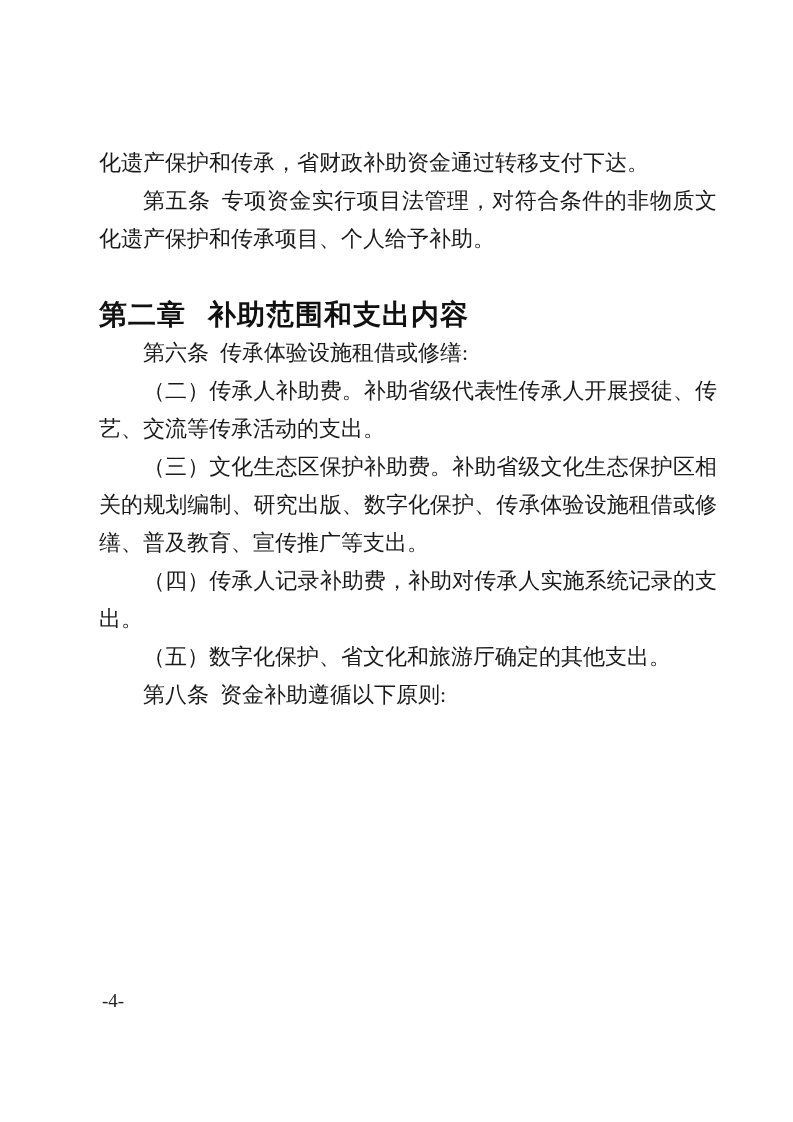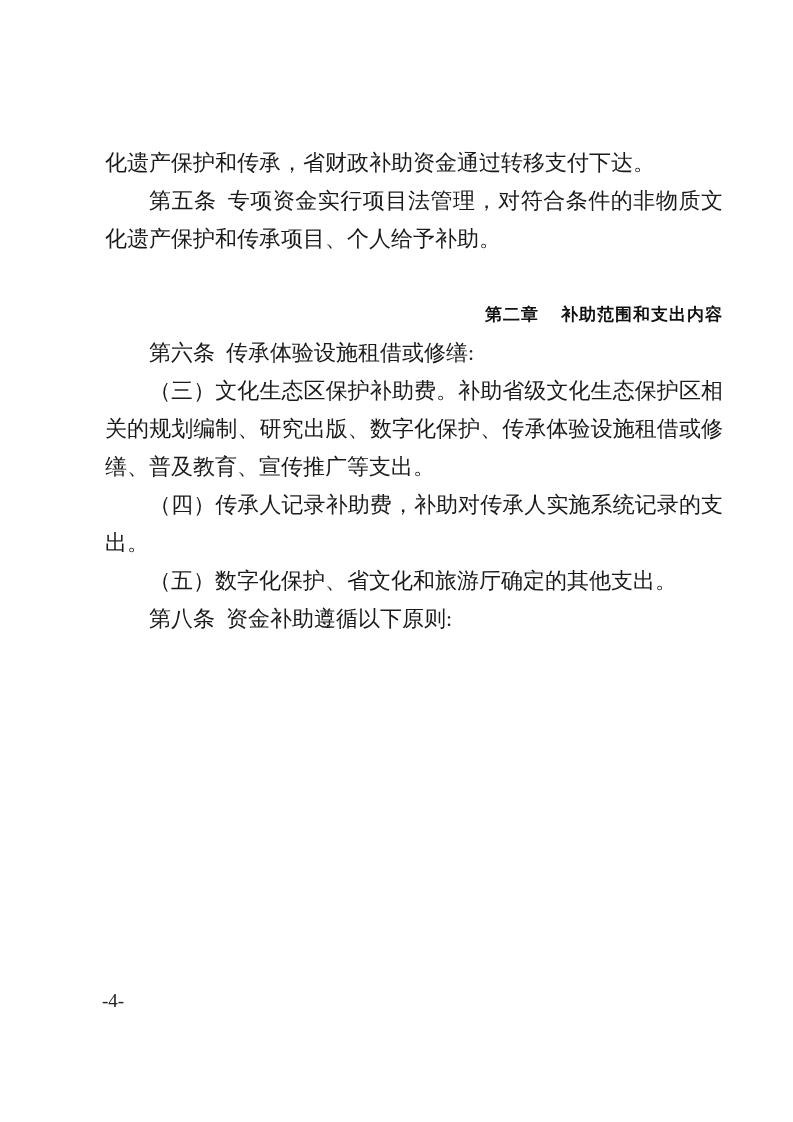--- a/index.html
+++ b/index.html
@@ -9,21 +9,21 @@
   }
   .page {
     position: relative;
     width: 793px;
     height: 1122px;
     background: #ffffff;
     overflow: hidden;
   }
   .content {
     position: absolute;
-    left: 105px;
+    left: 99px;
     top: 144px;
     width: 618px;
   }
   .body-text {
     margin: 0;
     font-family: "Liberation Serif", "DejaVu Serif", serif;
     font-size: 22px;
     line-height: 38px;
     color: #1a1a1a;
     text-align: justify;
@@ -33,24 +33,24 @@
   .no-indent {
     text-indent: 0;
   }
   .article-label {
     font-weight: normal;
     margin-right: 11px;
   }
   .chapter-heading {
     margin: 38px 0 0 0;
     font-family: Liberation Serif, serif;
-    font-size: 17px;
+    font-size: 28px;
     line-height: 38px;
     font-weight: bold;
-    text-align: right;
+    text-align: left;
     text-indent: 0;
     color: #111111;
     letter-spacing: 1px;
   }
   .chapter-space {
     display: inline-block;
     width: 22px;
   }
   .page-number {
     position: absolute;
@@ -70,20 +70,21 @@
 
     <p class="body-text no-indent">化遗产保护和传承，省财政补助资金通过转移支付下达。</p>
 
     <p class="body-text"><span class="article-label">第五条</span><span>专项资金实行项目法管理，对符合条件的非物质文化遗产保护和传承项目、个人给予补助。</span></p>
 
     <h2 class="chapter-heading"><span>第二章</span><span class="chapter-space"></span><span>补助范围和支出内容</span></h2>
 
     <p class="body-text"><span class="article-label">第六条</span><span>传承体验设施租借或修缮:</span></p>
 
 
+    <p class="body-text">（二）传承人补助费。补助省级代表性传承人开展授徒、传艺、交流等传承活动的支出。</p>
 
     <p class="body-text">（三）文化生态区保护补助费。补助省级文化生态保护区相关的规划编制、研究出版、数字化保护、传承体验设施租借或修缮、普及教育、宣传推广等支出。</p>
 
     <p class="body-text">（四）传承人记录补助费，补助对传承人实施系统记录的支出。</p>
 
     <p class="body-text">（五）数字化保护、省文化和旅游厅确定的其他支出。</p>
 
 
     <p class="body-text"><span class="article-label">第八条</span><span>资金补助遵循以下原则:</span></p>
 

